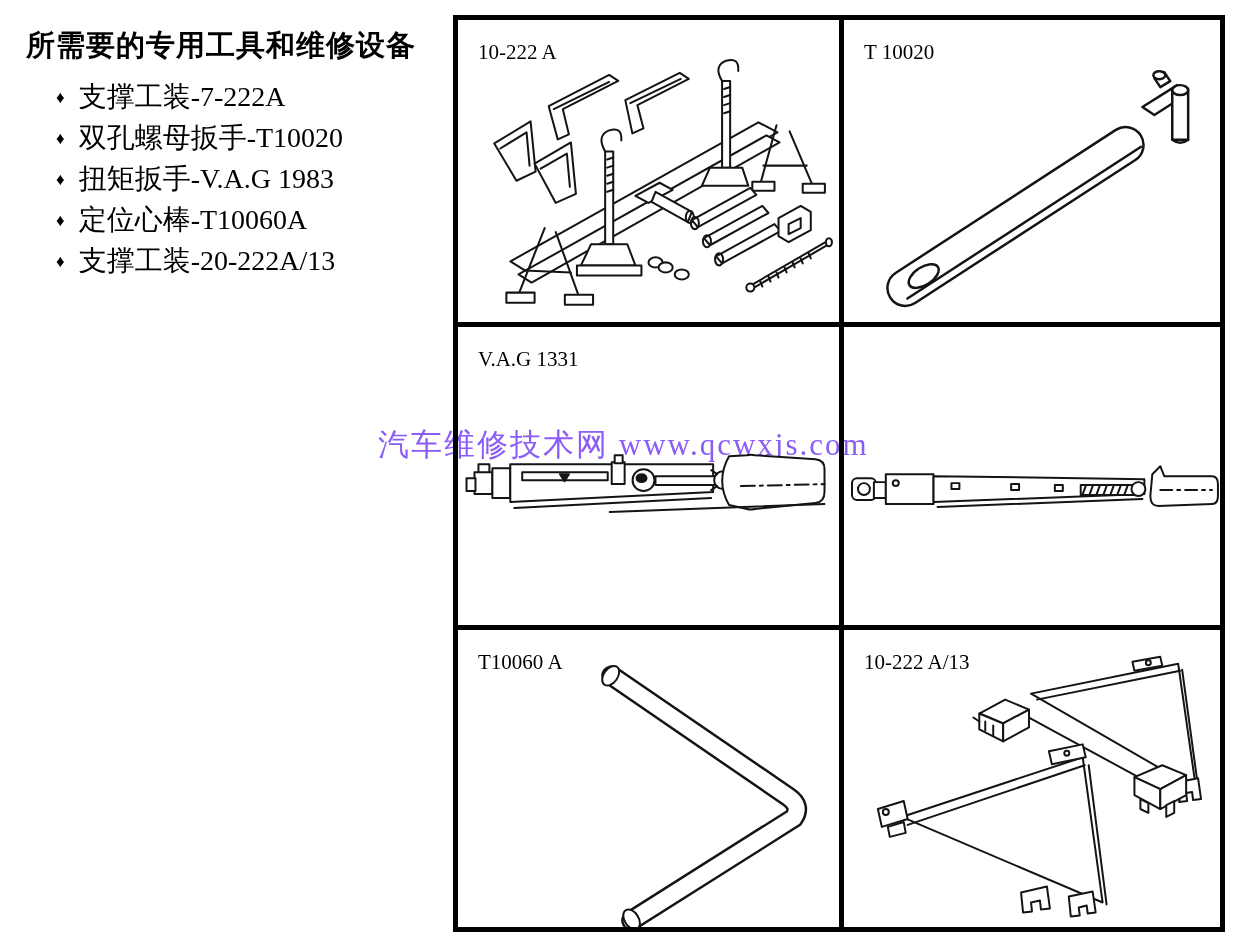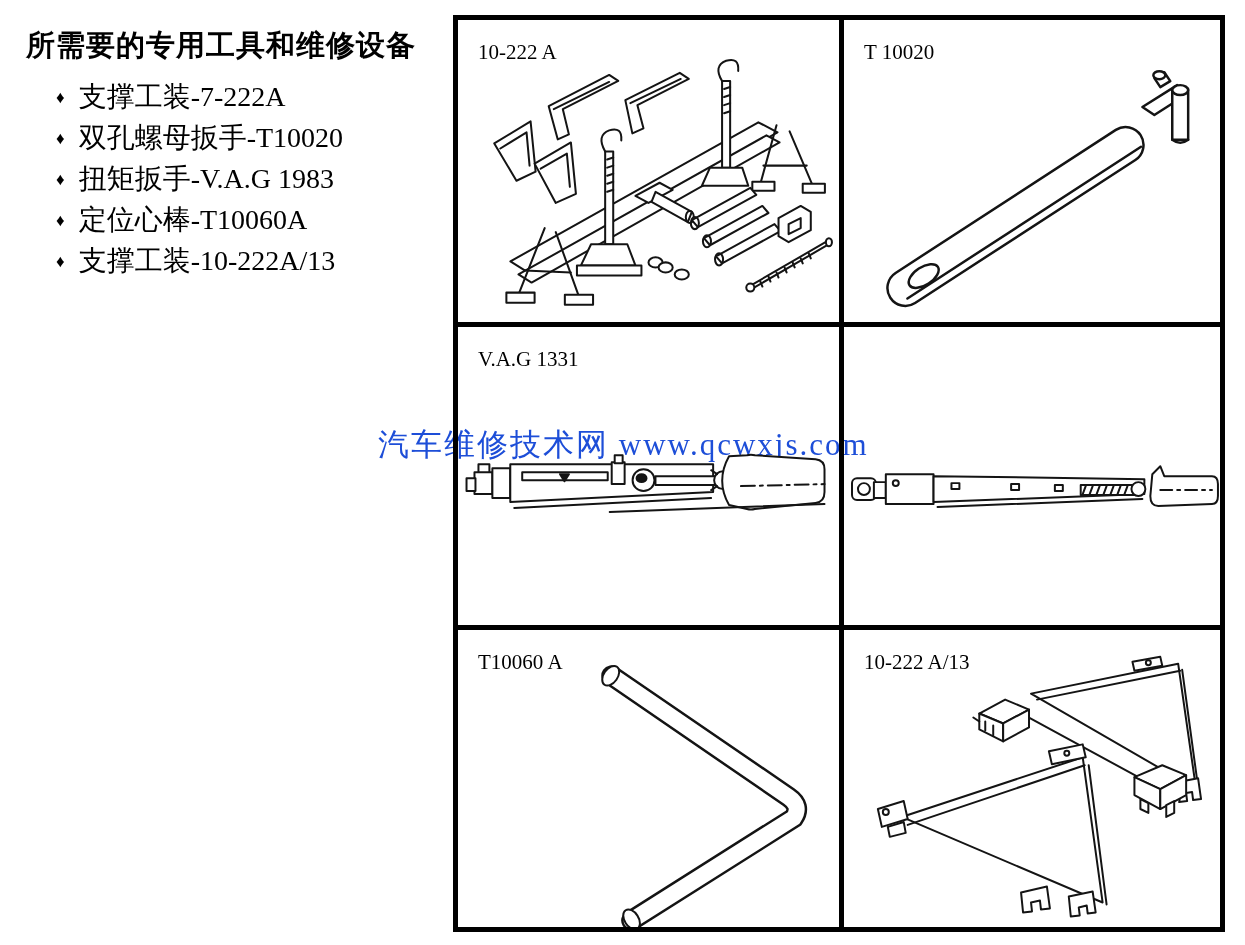--- a/index.html
+++ b/index.html
@@ -12,21 +12,21 @@
   .left-panel{position:absolute;left:10px;top:12px;width:445px;z-index:3;}
   .doc-title{margin:16px;font-size:29px;font-weight:bold;letter-spacing:1px;line-height:34px;}
   .tool-list{list-style:none;margin:10px 0 0 0;padding:0 0 0 46px;}
   .tool-list li{font-size:28px;line-height:37px;white-space:nowrap;}
   .bullet{display:inline-block;font-size:17px;margin-right:14px;transform:translateY(-3px);}
   .t-name{font-weight:normal;text-align:center;}
   .t-code{font-weight:normal;}
   
   .watermark{
     position:absolute;left:378px;top:424px;z-index:1;
-    font-size:31px;letter-spacing:2px;color:#1d4ed8;white-space:nowrap;
+    font-size:31px;letter-spacing:2px;color:#8b5cf6;white-space:nowrap;
   }
   
   .tool-grid{
     position:absolute;left:453px;top:15px;width:772px;height:917px;
     border:5px solid #000;box-sizing:border-box;
     display:grid;grid-template-columns:1fr 1fr;grid-template-rows:1fr 1fr 1fr;
     z-index:2;background:transparent;
   }
   .cell{position:relative;box-sizing:border-box;background:transparent;}
   .cell:nth-child(2n){border-left:5px solid #000;}
@@ -40,21 +40,21 @@
 </head>
 <body>
 
 <div class="left-panel">
   <h1 class="doc-title">所需要的专用工具和维修设备</h1>
   <ul class="tool-list">
     <li><span class="bullet">♦</span><span class="t-name">支撑工装</span><span class="t-code">-7-222A</span></li>
     <li><span class="bullet">♦</span><span class="t-name">双孔螺母扳手</span><span class="t-code">-T10020</span></li>
     <li><span class="bullet">♦</span><span class="t-name">扭矩扳手</span><span class="t-code">-V.A.G 1983</span></li>
     <li><span class="bullet">♦</span><span class="t-name">定位心棒</span><span class="t-code">-T10060A</span></li>
-    <li><span class="bullet">♦</span><span class="t-name">支撑工装</span><span class="t-code">-10-222A/13</span></li>
+    <li><span class="bullet">♦</span><span class="t-name">支撑工装</span><span class="t-code">-20-222A/13</span></li>
   </ul>
 </div>
 
 <div class="watermark">汽车维修技术网 www.qcwxjs.com</div>
 
 <div class="tool-grid">
 
   <div class="cell">
     <svg class="illus" viewBox="0 0 378 299">
       <g stroke="#141414" stroke-width="2" fill="none" stroke-linejoin="round" stroke-linecap="round">

